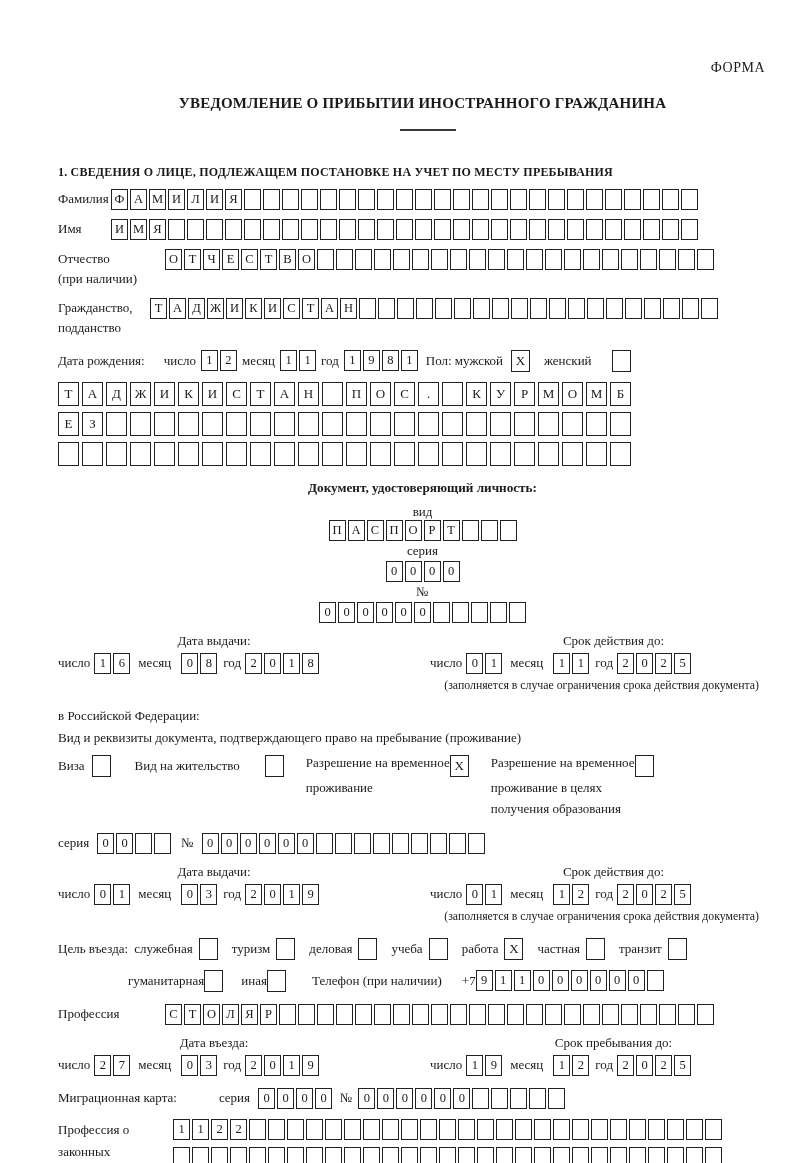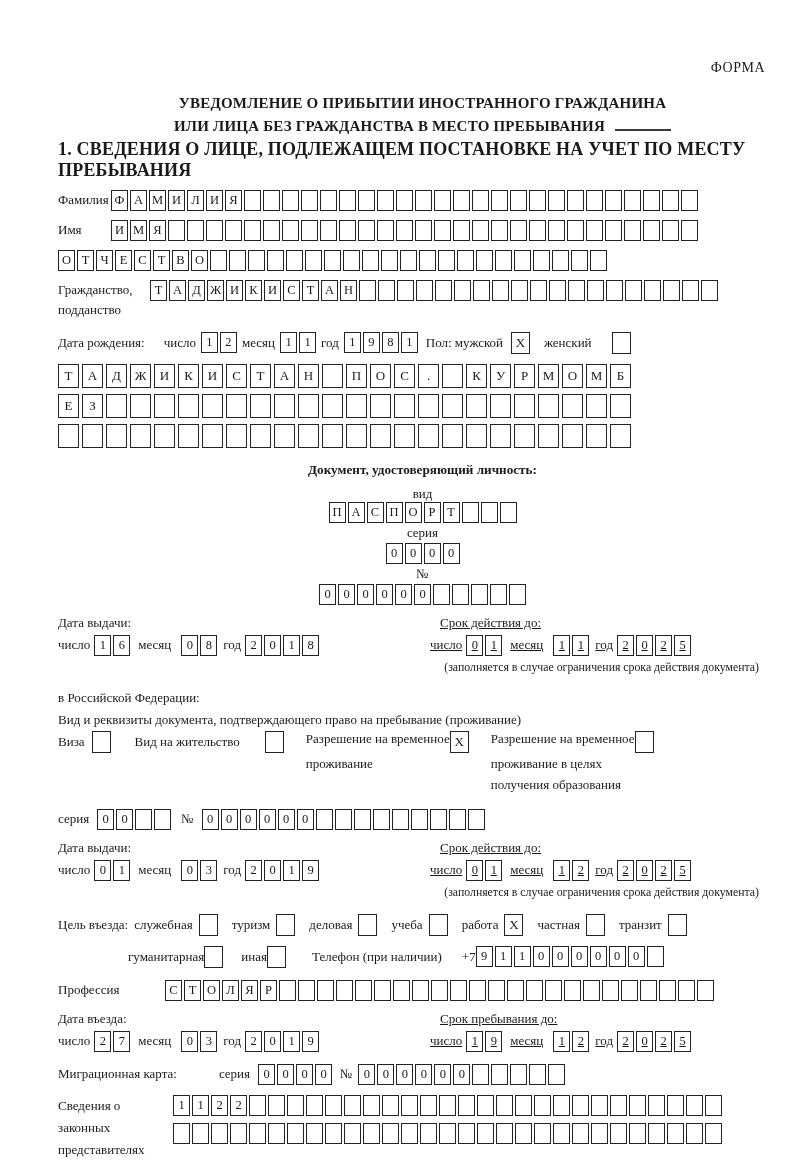--- a/index.html
+++ b/index.html
@@ -8,21 +8,21 @@
   .page{padding:34px 13px 0 58px;box-sizing:border-box;width:800px;}
 
   
   .hdr-block{margin-left:548px;line-height:1.45;font-size:12.5px;}
   .hdr-ed{font-size:11.8px;margin-top:4px;line-height:1.45;}
   .forma{font-weight:normal;font-size:14px;text-align:right;padding-right:22px;margin-top:26px;letter-spacing:.5px;}
 
   
   .title{font-weight:bold;text-align:center;font-size:15px;line-height:1.55;margin-top:16px;letter-spacing:.2px;}
   .blank-line{display:inline-block;width:56px;border-bottom:2px solid #3a3a3a;height:12px;margin-left:10px;}
-  .sec-head{font-weight:bold;font-size:18px;letter-spacing:.2px;}
+  .sec-head{font-weight:bold;font-size:12px;margin-top:26px;letter-spacing:.2px;}
 
   
   .frow{display:flex;align-items:flex-start;margin-top:9px;}
   .flabel{flex:0 0 auto;line-height:20px;}
   .flabel .l2{display:block;}
   .w53{width:53px;}.w92{width:92px;}.w107{width:107px;}
   .cells{display:flex;gap:2px;flex-wrap:nowrap;}
   .c{width:15px;height:19px;border:1.6px solid #222;display:flex;align-items:center;justify-content:center;
      font-size:12.5px;flex:0 0 auto;background:#fff;}
   .cells.lg .c{width:19px;height:22px;font-size:13px;}
@@ -39,31 +39,31 @@
   .bp{display:flex;margin-top:10px;}
   .bp-labels{flex:0 0 107px;line-height:22.5px;}
   .bp-rows .cells{margin-bottom:6px;}
 
   
   .center-bold{font-weight:bold;text-align:center;margin-top:8px;font-size:13.2px;}
 
   
   .daterow{display:flex;margin-top:10px;}
   .dg-left{width:372px;flex:0 0 auto;}
-  .dg-right{flex:1;text-decoration:underline;}
-  .dghead{margin-bottom:4px;}
+  .dg-right{flex:1;}
+  .dghead{text-align:center;margin-bottom:4px;}
   .dg-left .dghead{padding-right:60px;}
   .dg-right .dghead{padding-left:10px;}
   .dgrow{display:flex;align-items:center;}
   .note-right{text-align:right;font-size:11.8px;margin-top:4px;padding-right:28px;}
 
   .para{margin-top:12px;line-height:1.7;}
 
   
-  .opts{display:flex;align-items:flex-start;}
+  .opts{display:flex;align-items:flex-start;margin-top:6px;}
   .opt{display:flex;align-items:flex-start;}
   .opt .t{line-height:21px;margin-right:7px;white-space:nowrap;}
   .optcol{display:flex;flex-direction:column;}
   .optcol .line1{display:flex;align-items:flex-start;text-align:center;}
   .optcol .sub{text-align:left;line-height:21px;}
 
   .purpose-row{display:flex;align-items:center;margin-top:14px;}
   .purpose-row .t{margin-right:6px;white-space:nowrap;}
   .purpose-row .cb{margin-right:14px;}
   .purpose2{display:flex;align-items:center;margin-top:10px;padding-left:70px;}
@@ -76,21 +76,21 @@
 <body>
 
 <div class="page">
 
 
   <div class="forma">ФОРМА</div>
 
   <div class="title">
     <div>УВЕДОМЛЕНИЕ О ПРИБЫТИИ ИНОСТРАННОГО ГРАЖДАНИНА</div>
     <div>
-      <span>ИЛИ ЛИЦА БЕЗ ГРАЖДАНСТВА В МЕСТО ПРЕБЫВАНИЯ</span><span class="blank-line"></span>
+      <span class="blank-line"></span>
     </div>
   </div>
 
   <div class="sec-head">1. СВЕДЕНИЯ О ЛИЦЕ, ПОДЛЕЖАЩЕМ ПОСТАНОВКЕ НА УЧЕТ ПО МЕСТУ ПРЕБЫВАНИЯ</div>
 
   <div class="frow">
     <span class="flabel w53">Фамилия</span>
     <span class="cells">
         <span class="c">Ф</span>
         <span class="c">А</span>
@@ -157,20 +157,24 @@
         <span class="c"></span>
         <span class="c"></span>
         <span class="c"></span>
         <span class="c"></span>
         <span class="c"></span>
         <span class="c"></span>
       </span>
   </div>
 
   <div class="frow">
+    <span class="flabel w107">
+      <span>Отчество</span>
+      <span class="l2">(при наличии)</span>
+    </span>
     <span class="cells">
         <span class="c">О</span>
         <span class="c">Т</span>
         <span class="c">Ч</span>
         <span class="c">Е</span>
         <span class="c">С</span>
         <span class="c">Т</span>
         <span class="c">В</span>
         <span class="c">О</span>
         <span class="c"></span>
@@ -691,21 +695,21 @@
         <span class="c"></span>
         <span class="c"></span>
         <span class="c"></span>
         <span class="c"></span>
         <span class="c"></span>
       </span>
   </div>
 
   <div class="legal">
     <div class="legal-labels">
-      <div>Сведения о</div>
+      <div>Профессия о</div>
       <div>законных</div>
       <div>представителях</div>
 
     </div>
     <div class="legal-rows">
       <div class="cells">
           <span class="c">1</span>
           <span class="c">1</span>
           <span class="c">2</span>
           <span class="c">2</span>

